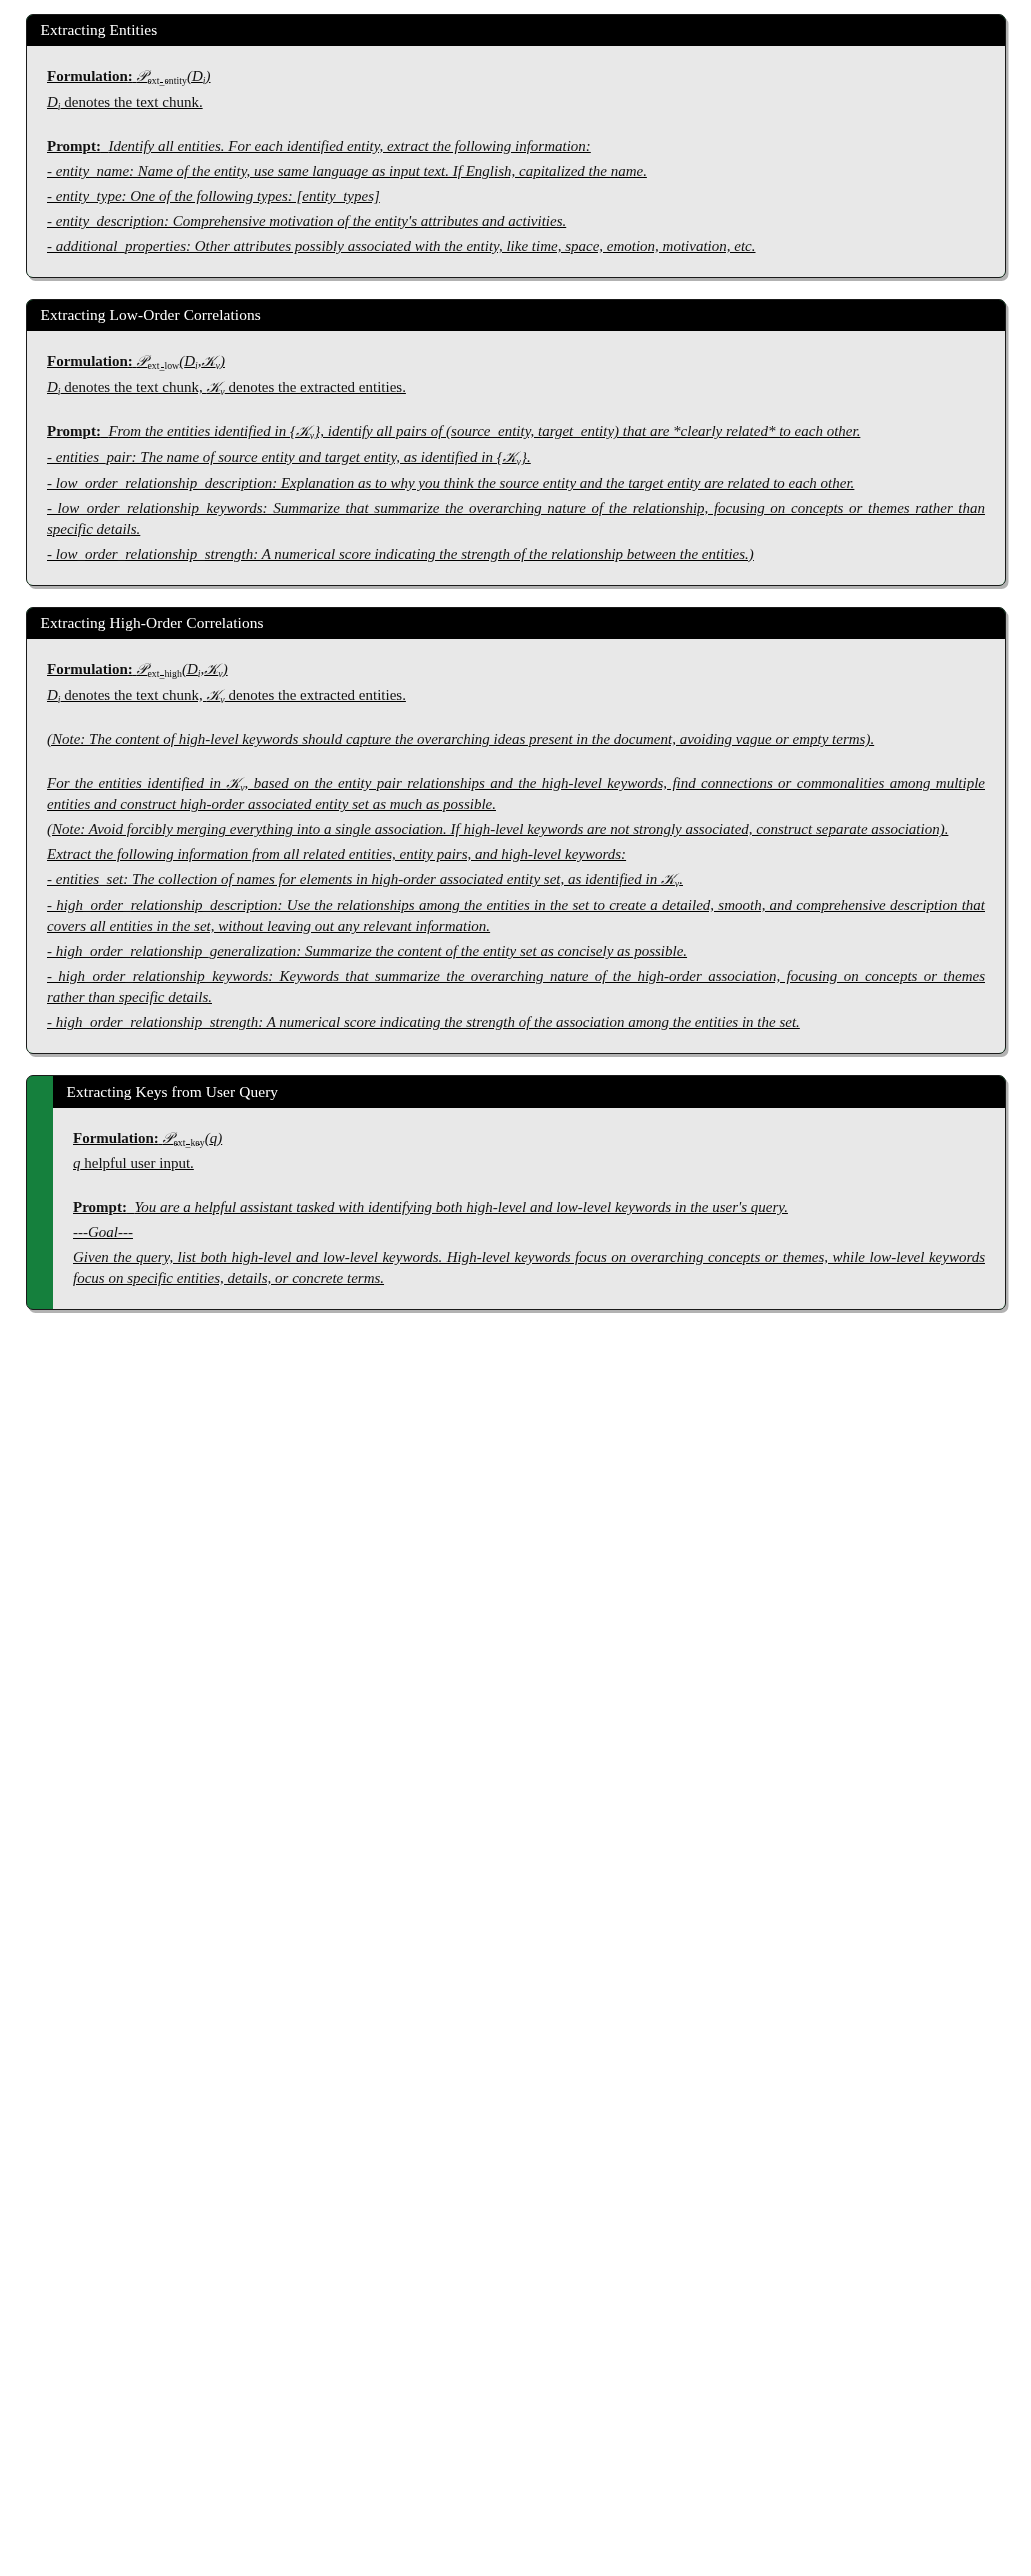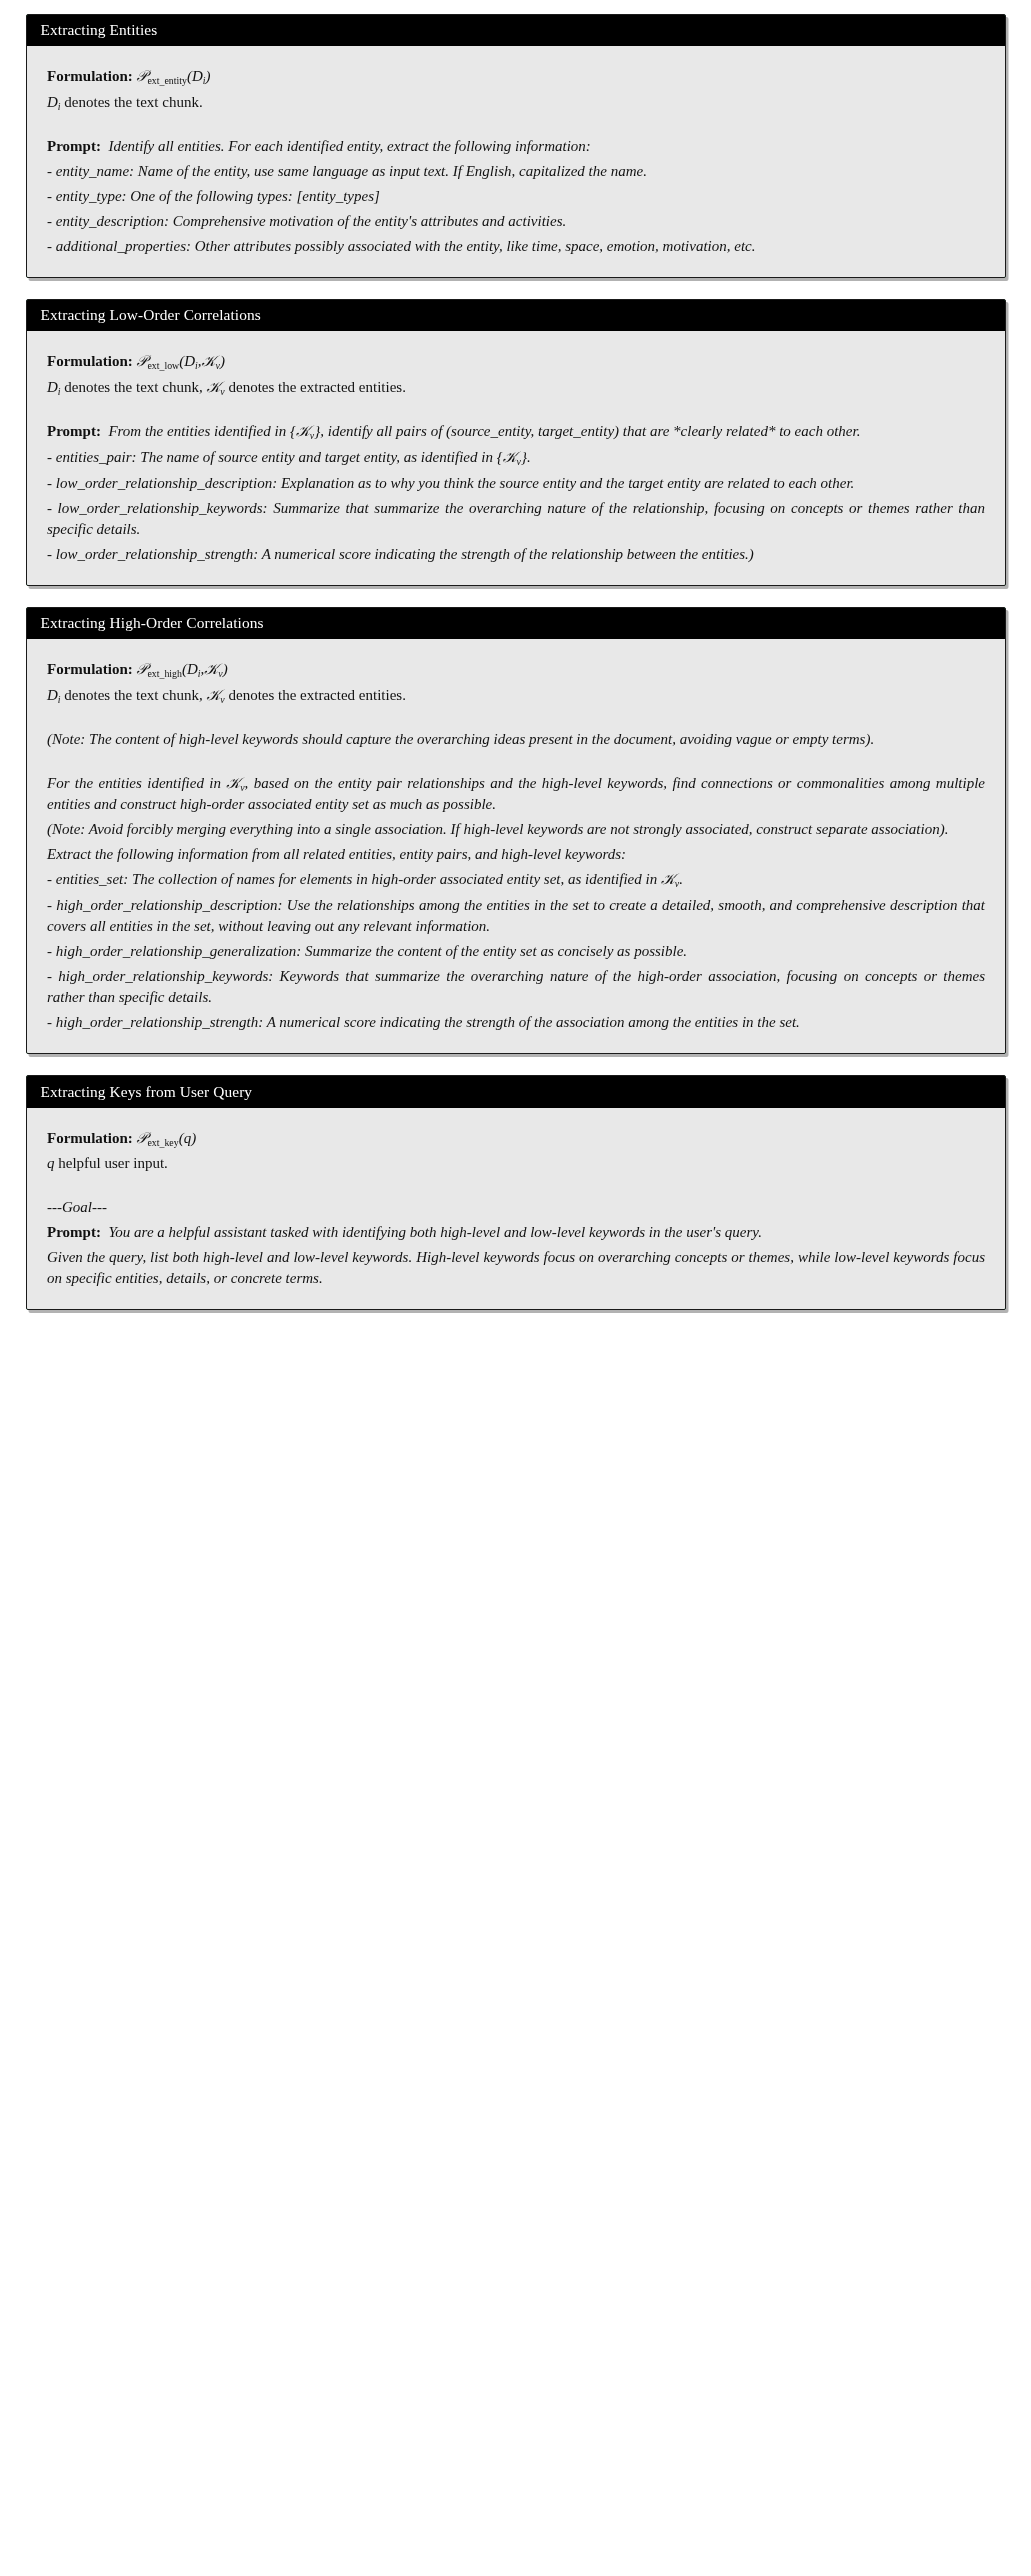--- a/index.html
+++ b/index.html
@@ -16,27 +16,28 @@
   .page {
     width: 1032px;
     box-sizing: border-box;
     padding: 13.5px 26px 14.8px 26px;
   }
 
   
   .pbox {
     position: relative;
     border: 1.2px solid #1a1a1a;
-    border-radius: 2px;
+    border-radius: 7px;
     background: #15803d;
     box-shadow: 2.5px 3.1px 0 rgba(0,0,0,0.30);
     margin-bottom: 21px;
     overflow: hidden;
-  }
-  .pbox:last-child { margin-bottom: 0; }
+    text-decoration: underline;
+  }
+  .pbox:last-child { margin-bottom: 0; padding-left: 26px; }
 
   .pbox-title {
     background: #000000;
     color: #ffffff;
     font-family: "Liberation Serif", "DejaVu Serif", serif;
     font-size: 15.4px;
     line-height: 1.0;
     letter-spacing: 0.1px;
     padding: 7.4px 0 8.6px 13.5px;
   }
@@ -204,24 +205,24 @@
           <span class="mathcal">𝒫</span><span class="sub">ext_key</span><span class="math">(<span class="math">q</span>)</span>
         </p>
         <p class="line last">
           <span class="math">q</span><span> helpful user input.</span>
         </p>
       </div>
 
       <div class="gap"></div>
 
       <div class="block">
+        <p class="line">
+          <span class="lbl">Prompt:</span>&nbsp;&nbsp;<span class="it">You are a helpful assistant tasked with identifying both high-level and low-level keywords in the user's query.</span>
+        </p>
         <p class="line last it">---Goal---</p>
-        <p class="line">
-          <span class="lbl">Prompt:</span>&nbsp;&nbsp;<span class="it">You are a helpful assistant tasked with identifying both high-level and low-level keywords in the user's query.</span>
-        </p>
         <p class="line it">Given the query, list both high-level and low-level keywords. High-level keywords focus on overarching concepts or themes, while low-level keywords focus on specific entities, details, or concrete terms.</p>
       </div>
 
     </div>
   </section>
 
 </div>
 
 
 </body></html>

